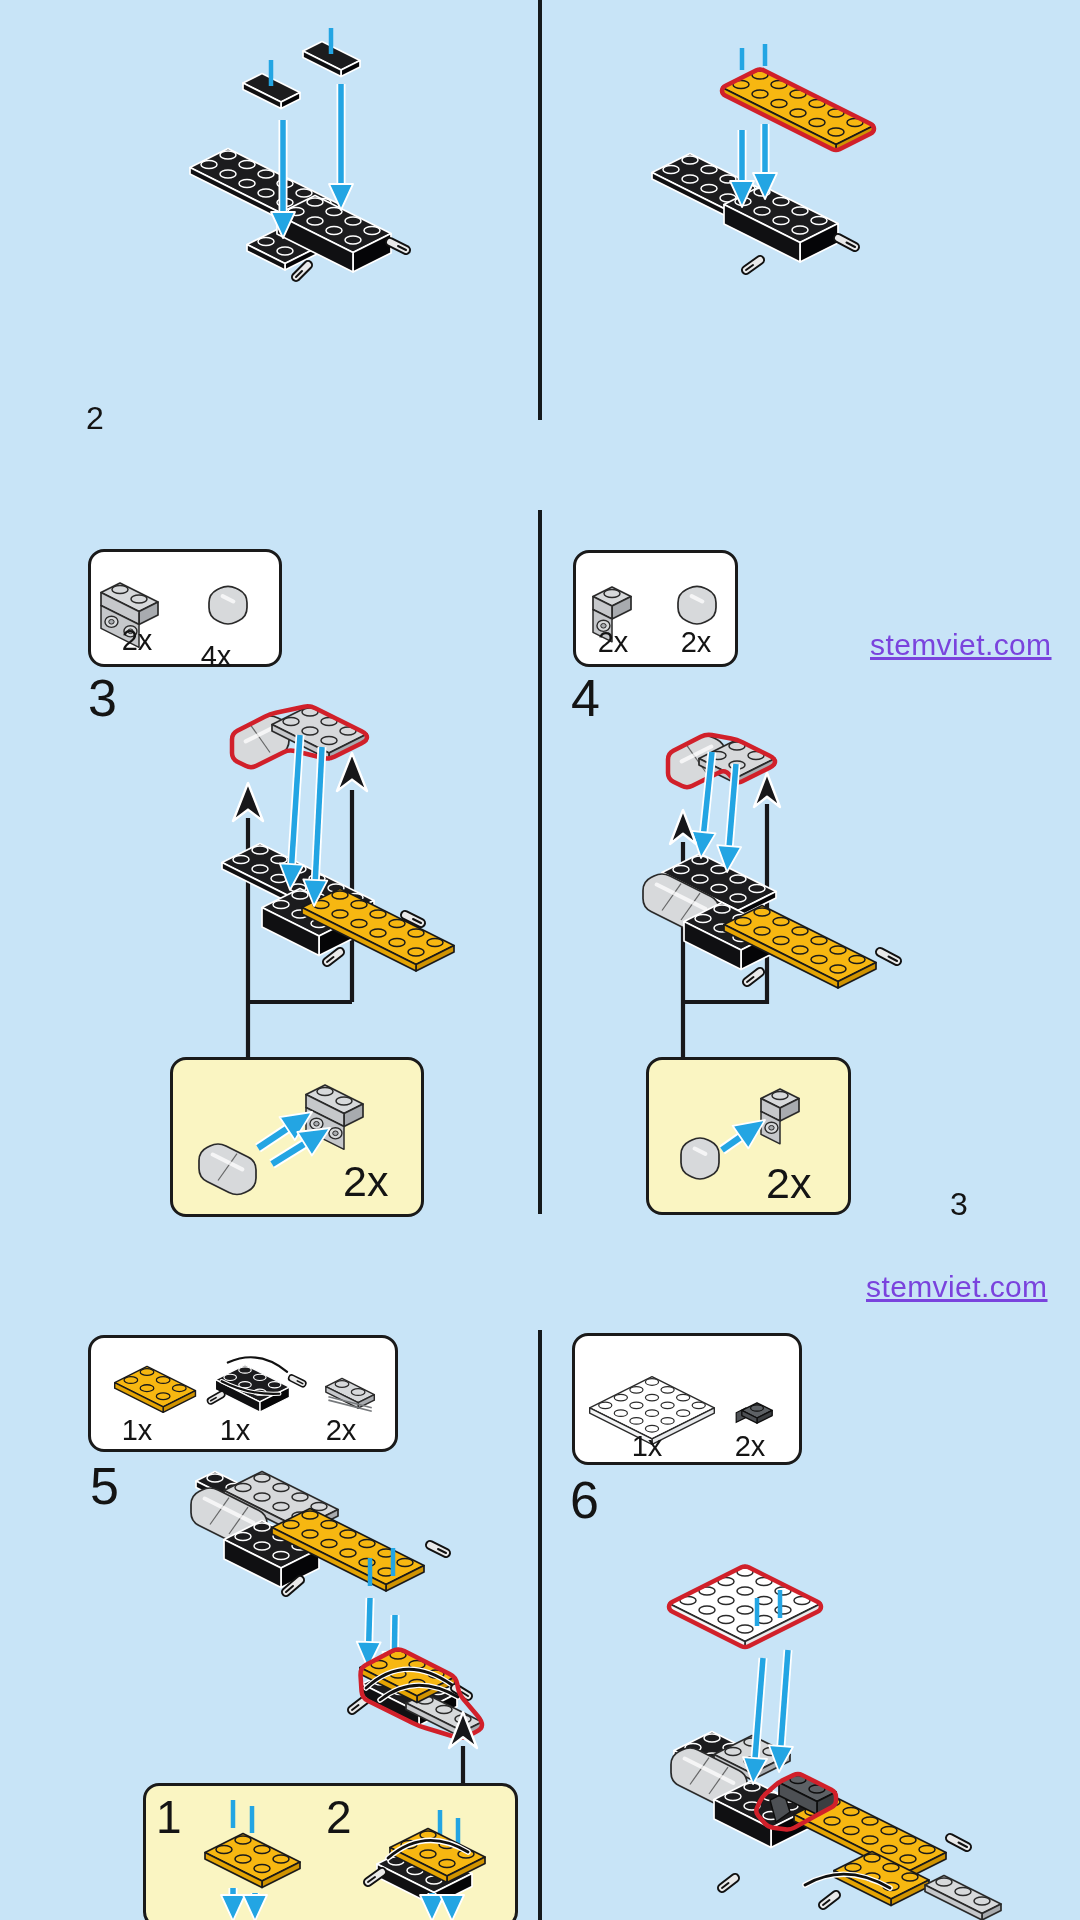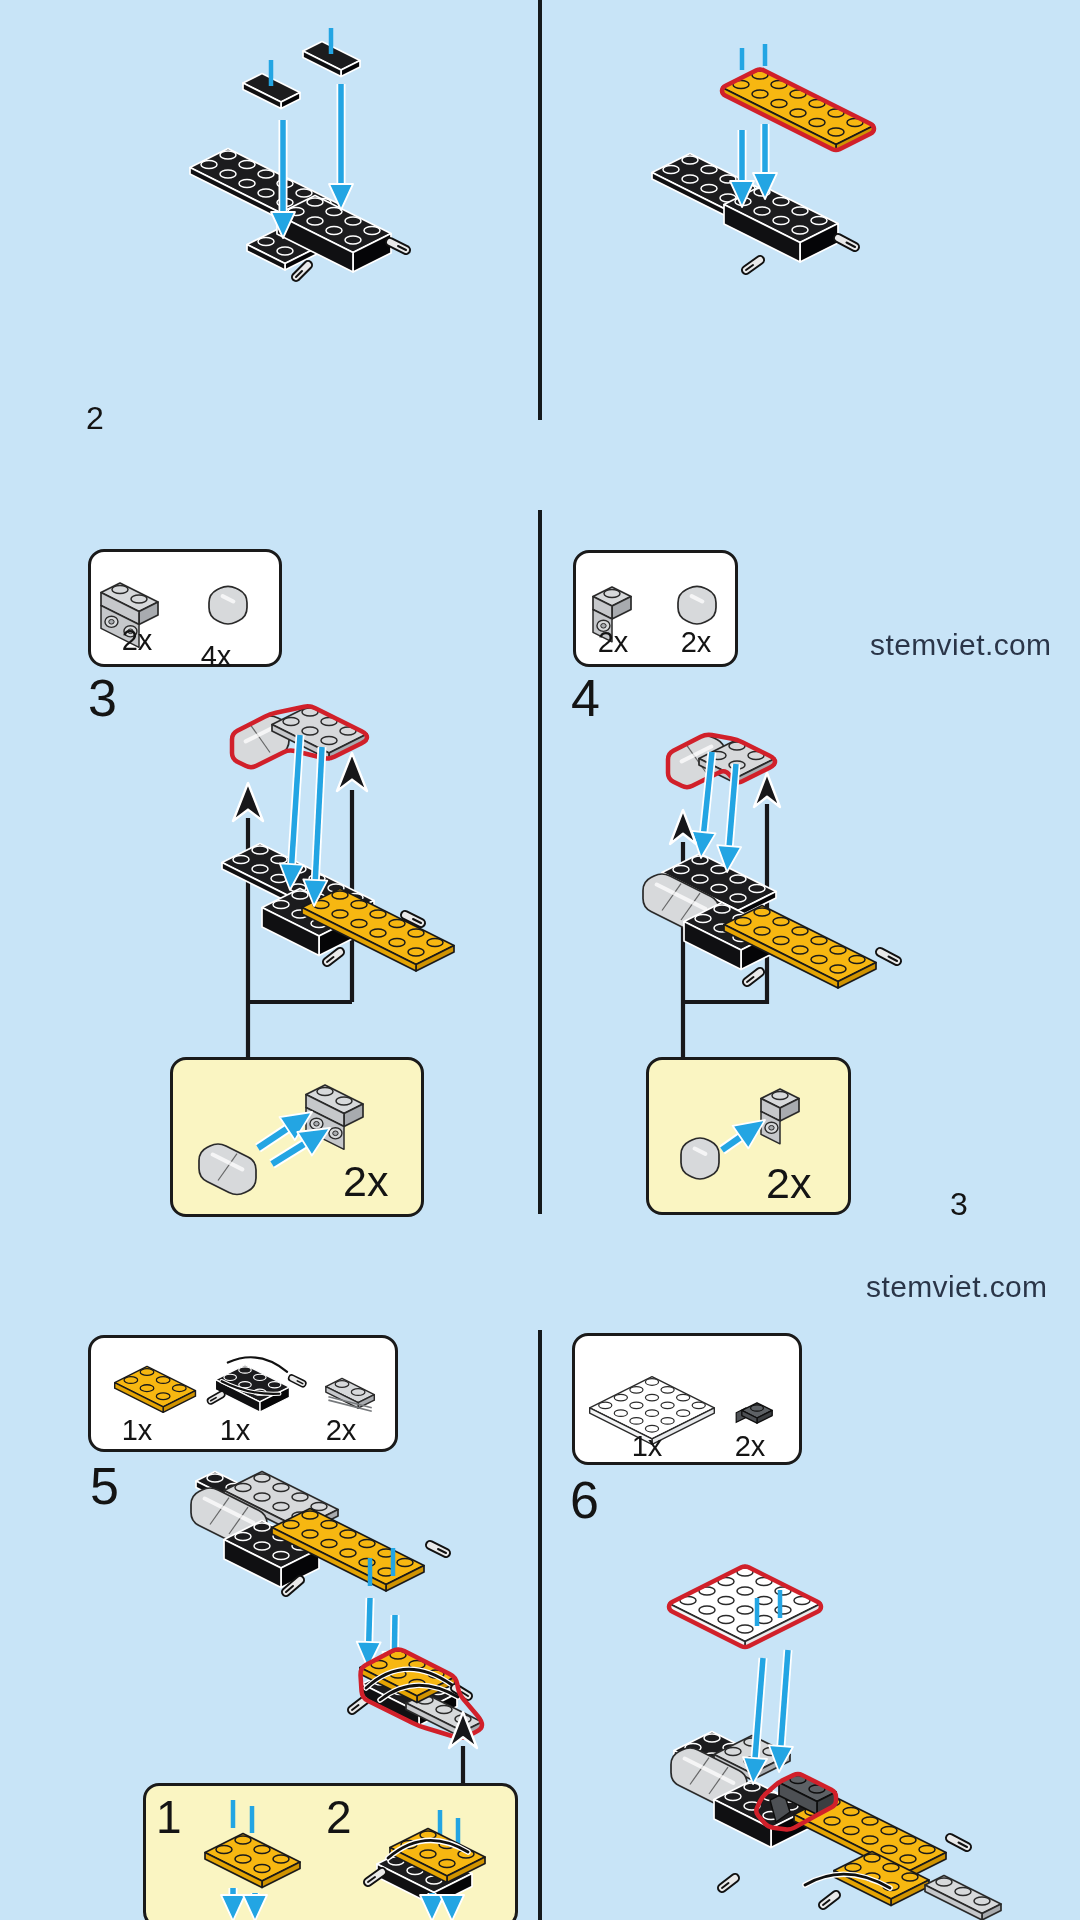--- a/index.html
+++ b/index.html
@@ -11,21 +11,21 @@
   }
   .vline{position:absolute;left:538px;width:4px;background:#15191c;z-index:2;}
   .pbox{position:absolute;background:#ffffff;border:3px solid #1a1a1a;border-radius:16px;z-index:1;box-sizing:border-box;}
   .callout{position:absolute;background:#faf5c2;border:3px solid #1a1a1a;border-radius:16px;z-index:1;box-sizing:border-box;}
   .lbl{position:absolute;z-index:8;color:#141414;line-height:1;}
   .stepnum{font-size:52px;}
   .qty{font-size:29px;text-align:center;width:56px;}
   .calloutqty{font-size:43px;}
   .subnum{font-size:46px;}
   .pgnum{font-size:32px;}
-  .wm{font-size:30px;color:#0f172a;opacity:.85;letter-spacing:.4px;}
+  .wm{font-size:30px;color:#6d28d9;opacity:.85;letter-spacing:.4px;text-decoration:underline;}
   #diagram{position:absolute;left:0;top:0;z-index:5;pointer-events:none;}
 </style>
 </head>
 <body style="background: rgb(200, 228, 247);">
 
 <div class="vline" style="top:0;height:420px;"></div>
 <div class="vline" style="top:510px;height:704px;"></div>
 <div class="vline" style="top:1330px;height:590px;"></div>
 
 <div class="pbox" style="left:88px;top:549px;width:194px;height:118px;"></div>

